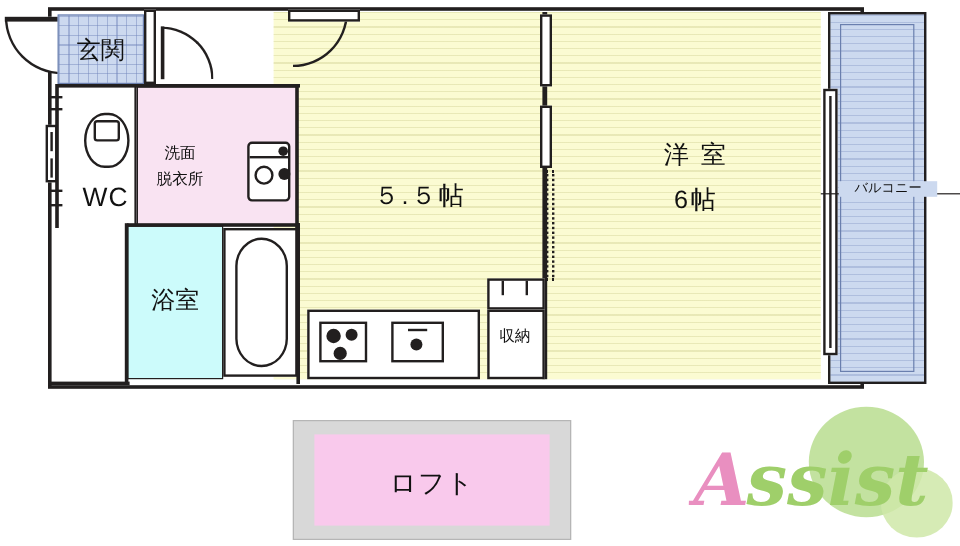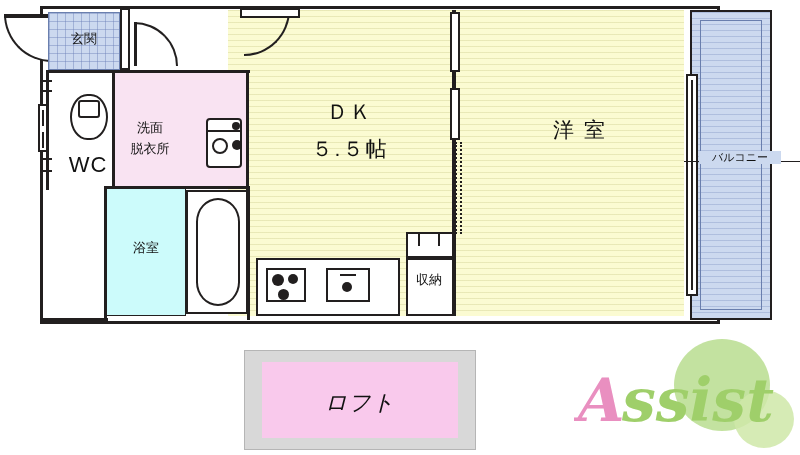--- a/index.html
+++ b/index.html
@@ -33,21 +33,21 @@
   
   .lbl {
     position: absolute;
     color: #111111;
     white-space: nowrap;
     line-height: 1.18;
     text-align: center;
   }
   .lbl-xl { font-size: 21px; letter-spacing: 2px; }
   .lbl-lg { font-size: 22px; letter-spacing: 1px; }
-  .lbl-md { font-size: 13px; }
+  .lbl-md { font-size: 20px; }
   .lbl-sm { font-size: 13px; }
   .lbl-xs { font-size: 11px; }
 
   
   .hatch {
     background-image: repeating-linear-gradient(
       to bottom,
       rgba(190,190,120,0.30) 0px,
       rgba(190,190,120,0.30) 1px,
       rgba(0,0,0,0) 1px,
@@ -105,24 +105,24 @@
 
   <div class="abs fill-yellow hatch" style="left:228px; top:10px; width:456px; height:306px;"></div>
 
   <div class="abs wall-thin" style="left:452px; top:10px; width:4px; height:306px;"></div>
   <div class="abs fill-white" style="left:450px; top:12px; width:10px; height:60px; border:2px solid #221f1f;"></div>
   <div class="abs fill-white" style="left:450px; top:88px; width:10px; height:52px; border:2px solid #221f1f;"></div>
 
   <div class="abs" style="left:455px; top:142px; width:0; height:92px; border-left:2px dotted #221f1f;"></div>
   <div class="abs" style="left:460px; top:142px; width:0; height:92px; border-left:2px dotted #221f1f;"></div>
 
-  <div class="lbl lbl-xl" style="left:300px; top:100px; width:100px;">ＤＫ</div>
-  <div class="lbl lbl-xl" style="left:285px; top:137px; width:130px;">５.５帖</div>
+  <div class="lbl lbl-xl" style="left:285px; top:152px; width:130px;">５.５帖</div>
 
   <div class="lbl lbl-xl" style="left:525px; top:118px; width:110px;">洋 室</div>
+  <div class="lbl lbl-xl" style="left:530px; top:155px; width:100px;">6帖</div>
 
   <div class="abs" style="left:4px; top:14px; width:48px; height:48px; border:2px solid #221f1f; border-right:none; border-top:none; border-radius:0 0 0 48px; background:#ffffff;"></div>
   <div class="abs wall-thin" style="left:4px; top:14px; width:46px; height:4px;"></div>
 
   <div class="abs" style="left:244px; top:10px; width:46px; height:46px; border:2px solid #221f1f; border-left:none; border-top:none; border-radius:0 0 46px 0; background:transparent;"></div>
   <div class="abs wall-thin" style="left:244px; top:12px; width:46px; height:3px;"></div>
   <div class="abs fill-white" style="left:240px; top:8px; width:60px; height:10px; border:2px solid #221f1f;"></div>
 
   <div class="abs fill-white" style="left:120px; top:8px; width:10px; height:62px; border:2px solid #221f1f;"></div>
 
@@ -194,21 +194,21 @@
 
   <div class="abs wall-thin" style="left:40px; top:318px; width:68px; height:3px;"></div>
 
   <div class="abs wall-thin" style="left:40px; top:80px; width:12px; height:2px;"></div>
   <div class="abs wall-thin" style="left:40px; top:90px; width:12px; height:2px;"></div>
   <div class="abs wall-thin" style="left:40px; top:158px; width:12px; height:2px;"></div>
   <div class="abs wall-thin" style="left:40px; top:170px; width:12px; height:2px;"></div>
 
   <div class="abs fill-grey" style="left:244px; top:350px; width:232px; height:100px; border:1px solid #b5b5b5;"></div>
   <div class="abs fill-loft" style="left:262px; top:362px; width:196px; height:76px;"></div>
-  <div class="lbl lbl-lg" style="left:300px; top:390px; width:120px;font-style:italic;">ロフト</div>
+  <div class="lbl lbl-lg" style="left:300px; top:390px; width:120px;">ロフト</div>
 
   <svg id="watermark" viewBox="0 0 220 130">
     <ellipse cx="148" cy="62" rx="48" ry="46" fill="#b9dd8f" opacity="0.85"></ellipse>
     <ellipse cx="190" cy="96" rx="30" ry="29" fill="#cfe8a8" opacity="0.85"></ellipse>
     <text class="wm-text wm-text-a" x="4" y="98">A</text>
     <text class="wm-text" x="48" y="98">ssist</text>
   </svg>
 
 </div>
 

